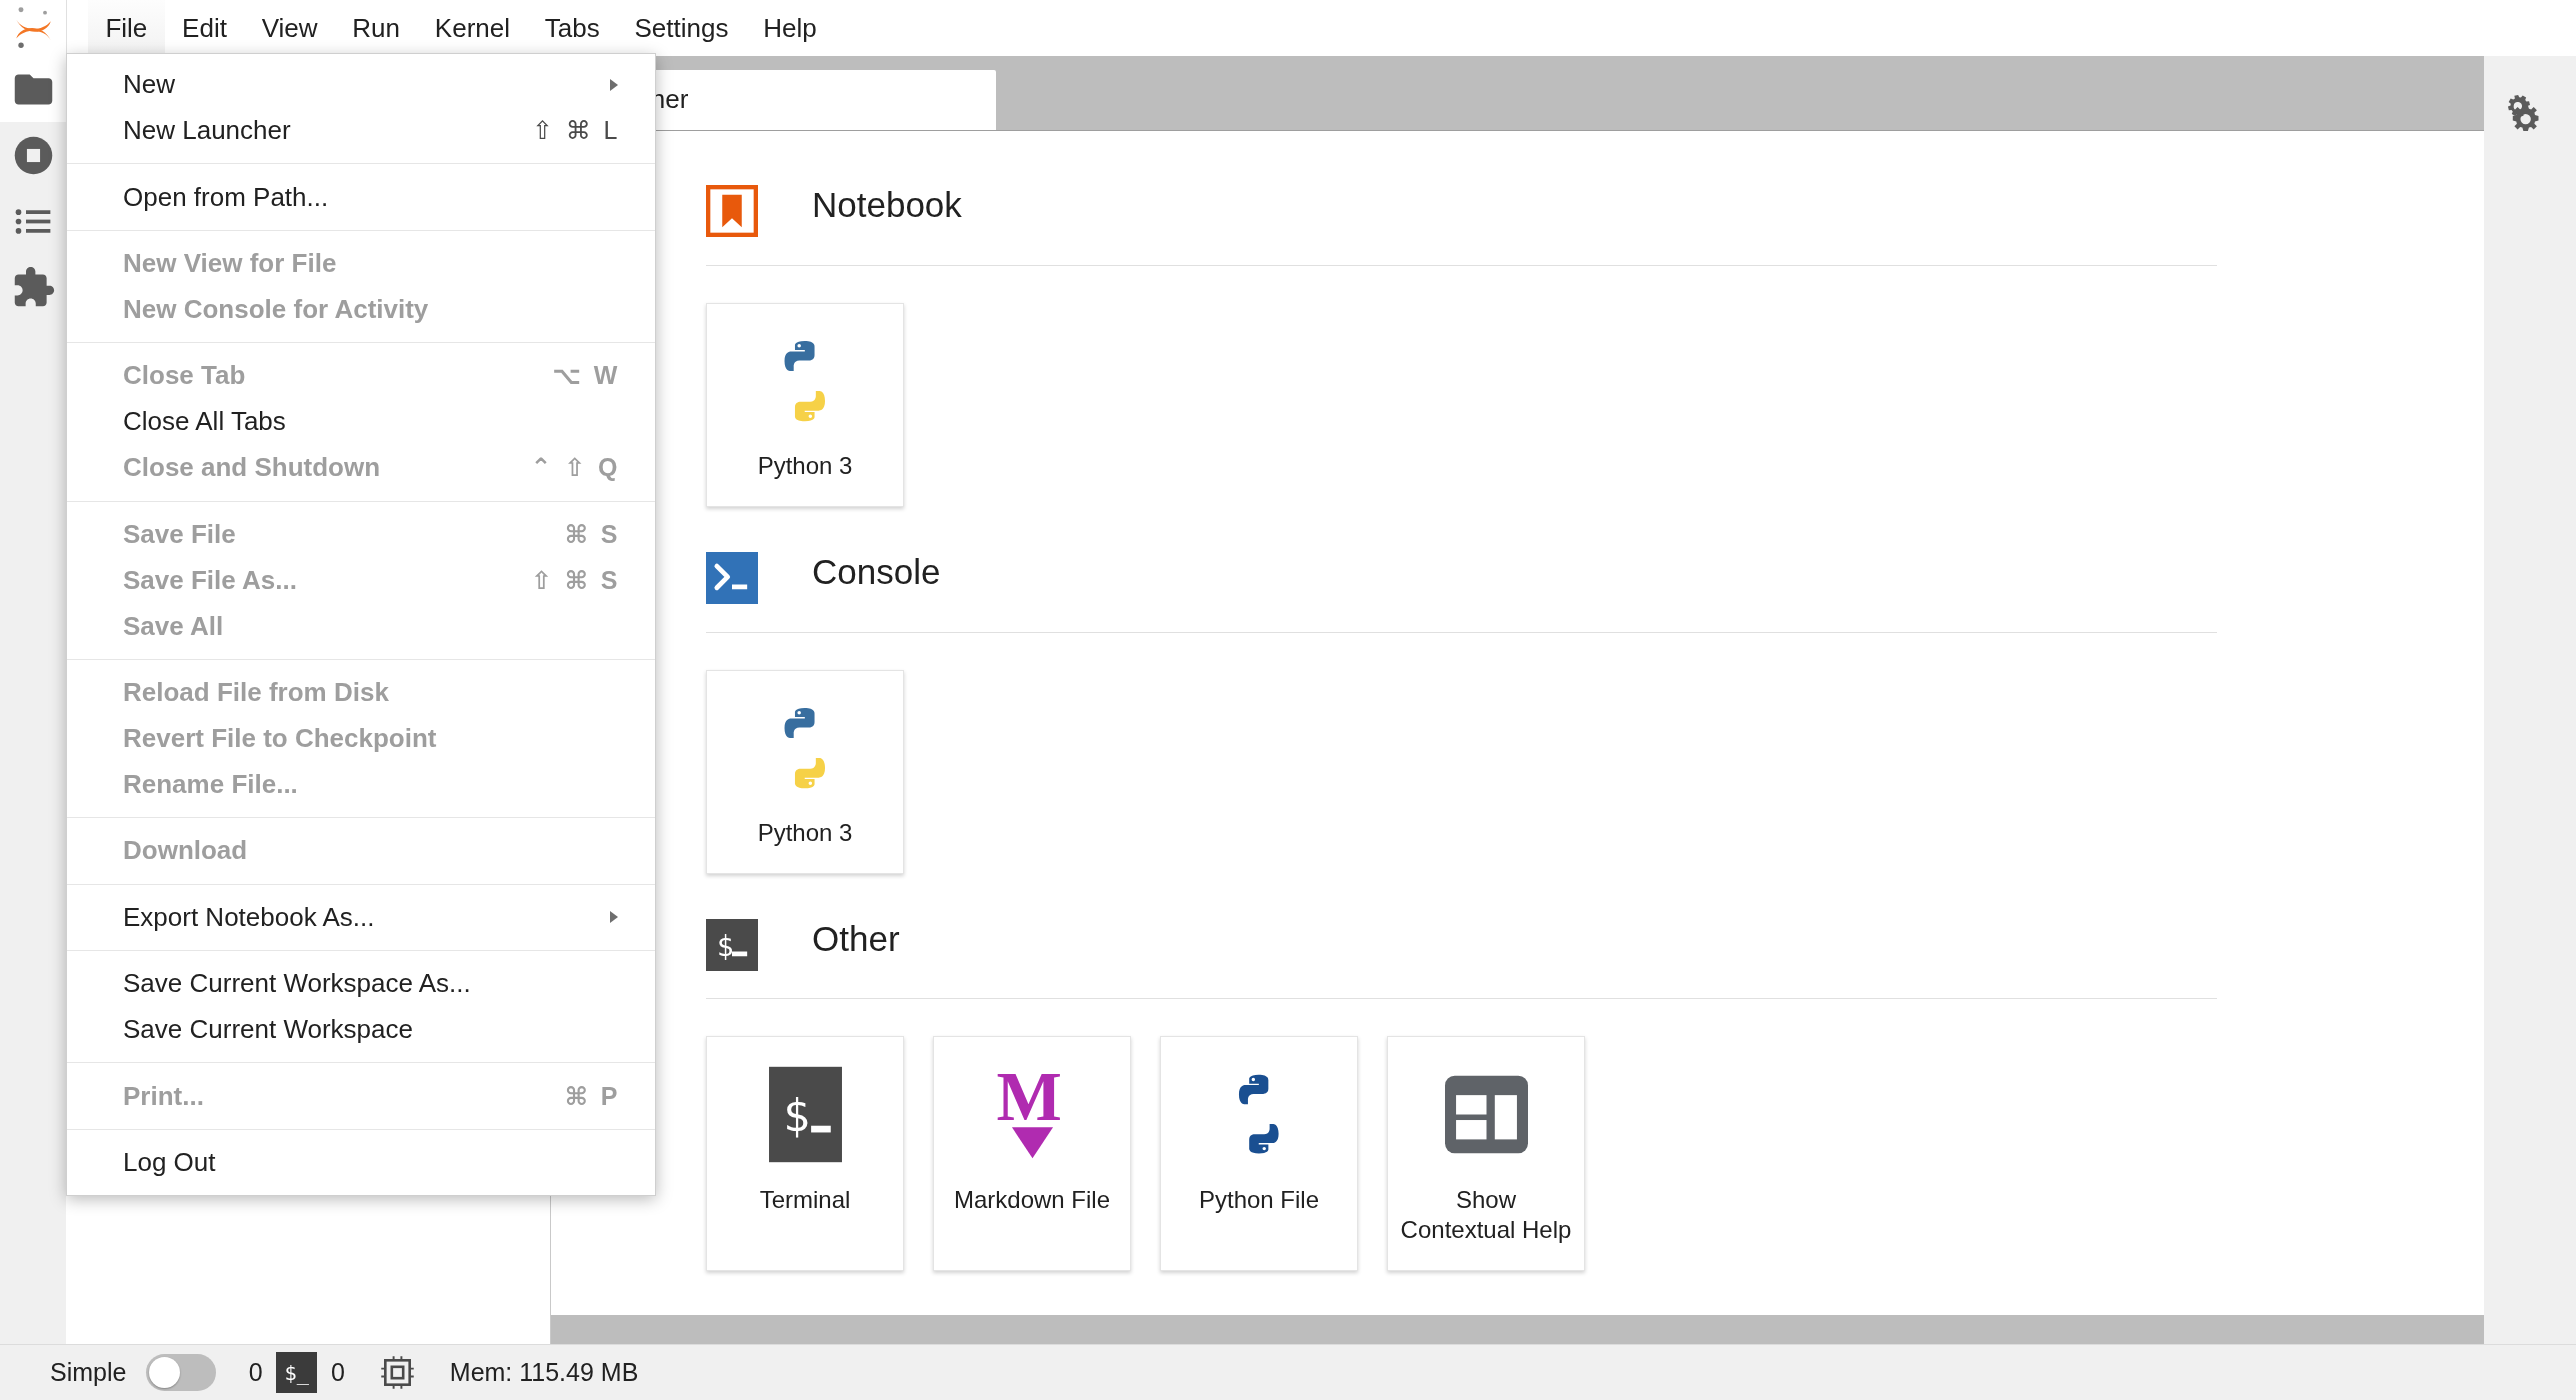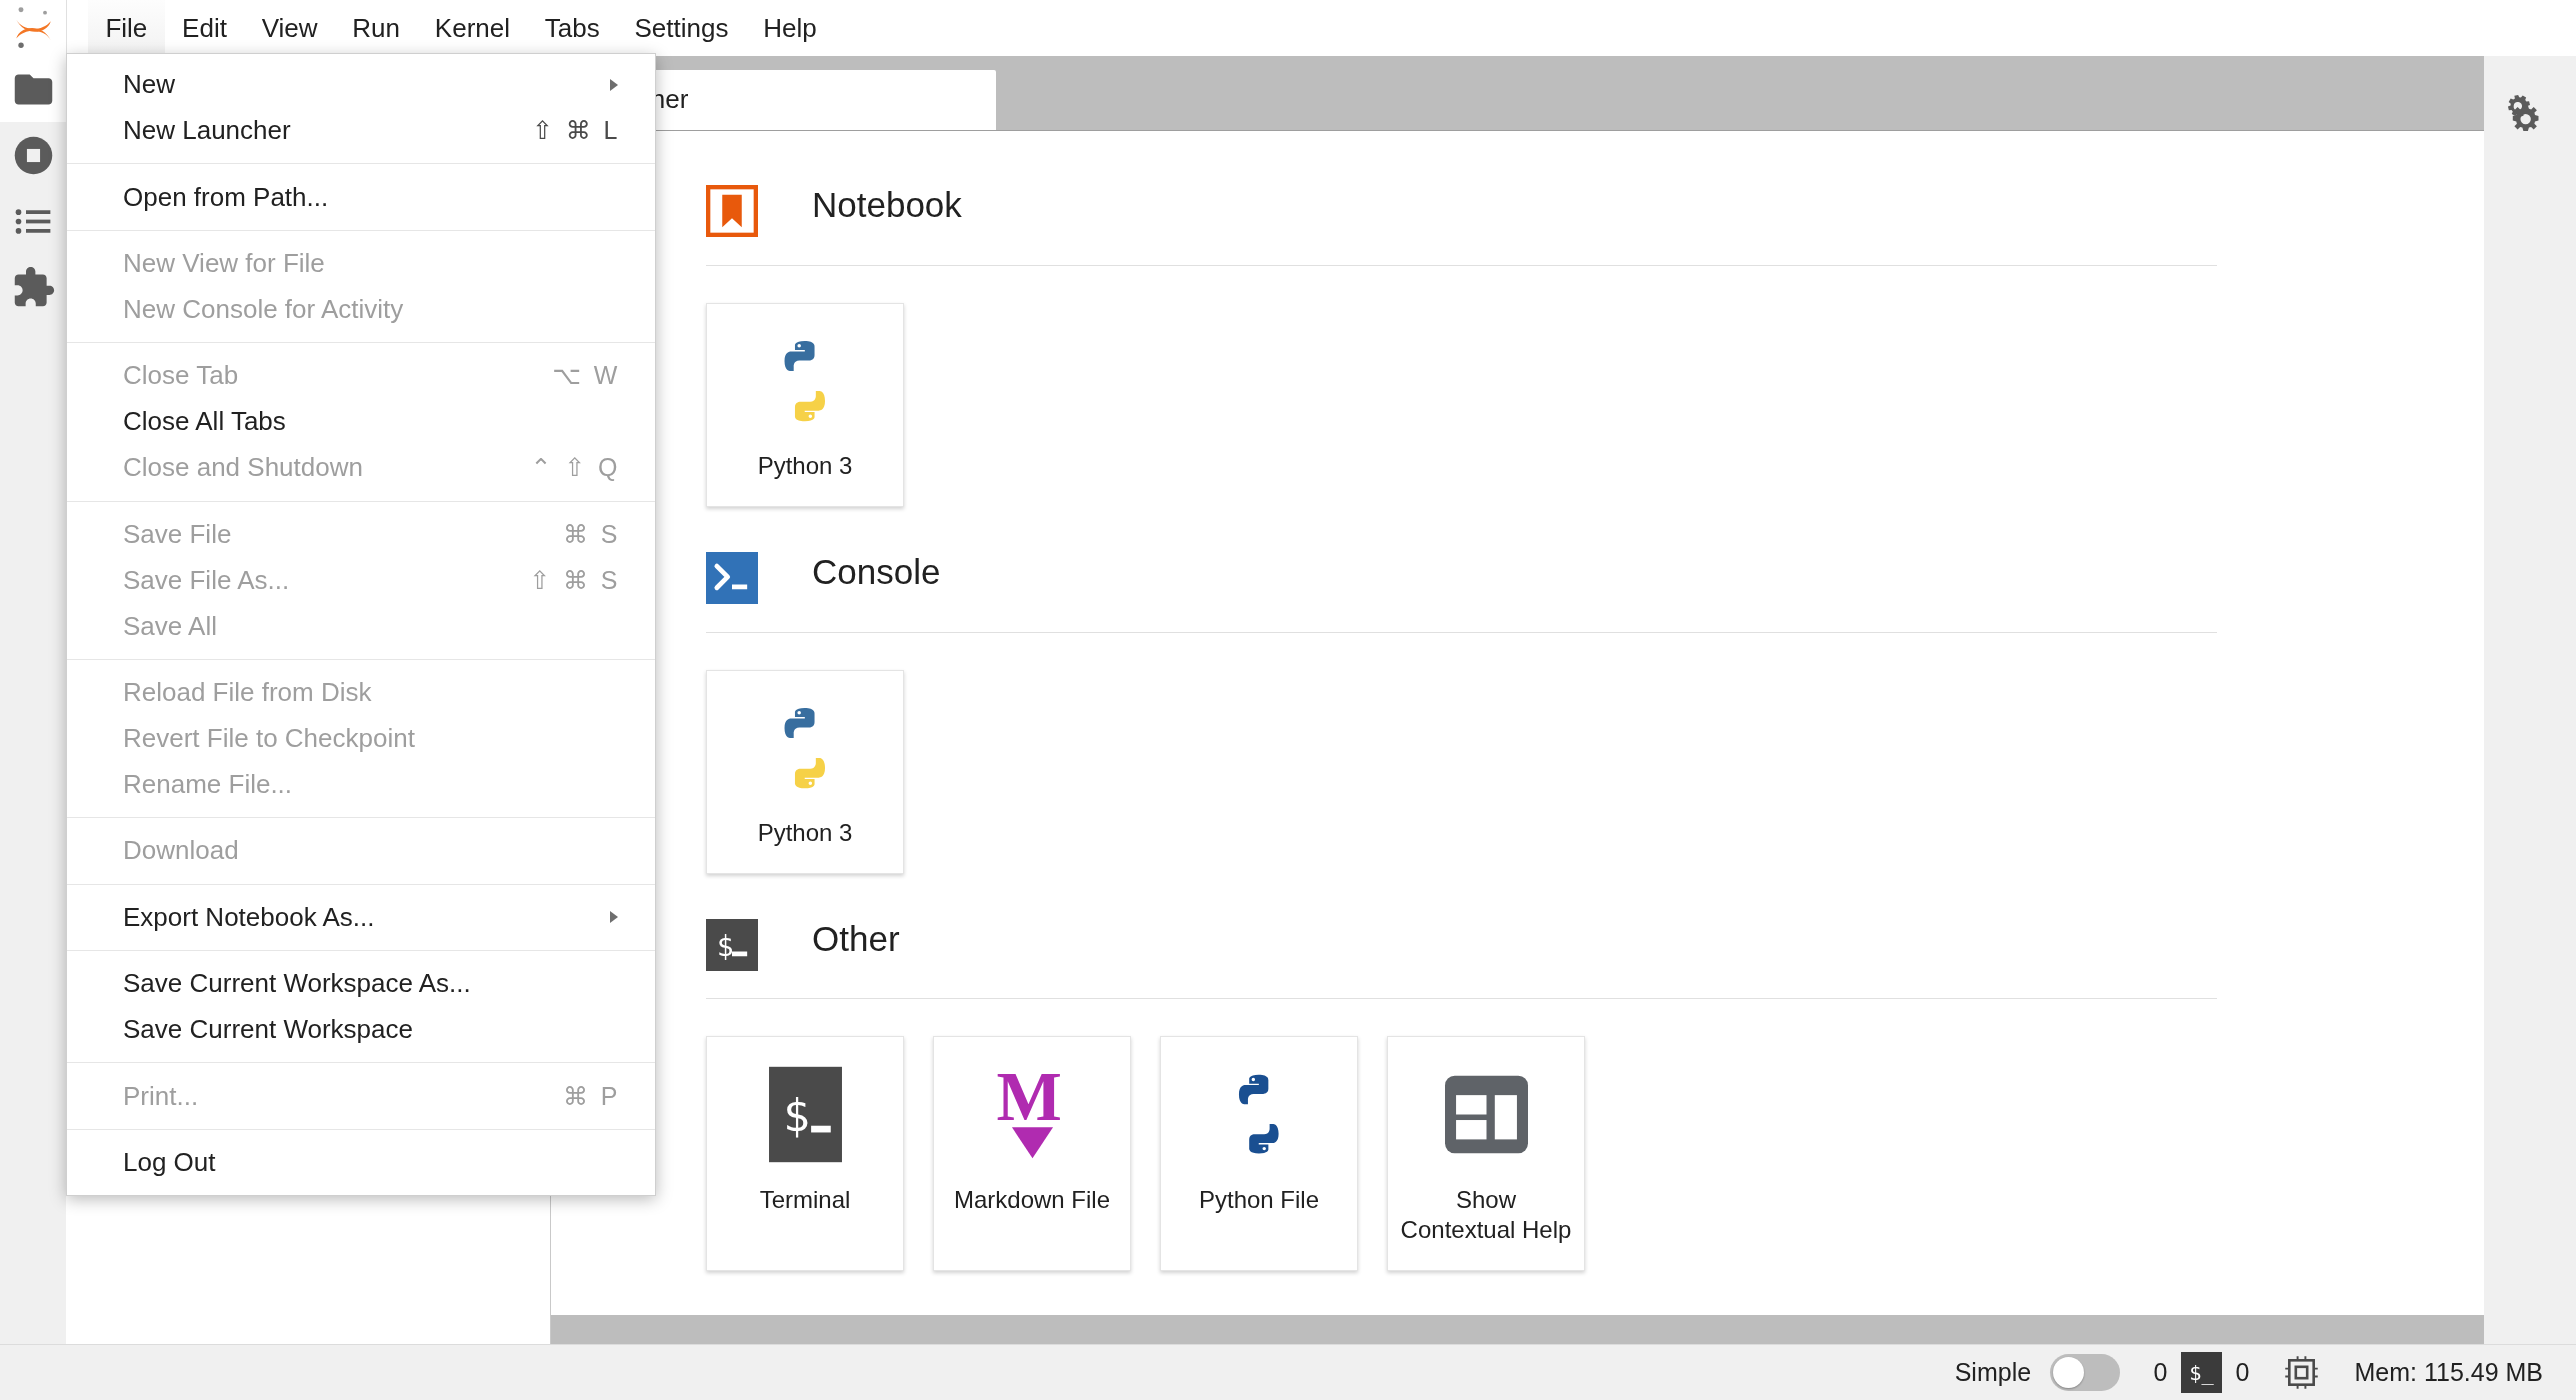--- a/index.html
+++ b/index.html
@@ -83,21 +83,21 @@
   }
   .card-icon{height:101px;display:flex;align-items:center;justify-content:center;}
   .card-label{
     margin-top:19.4px;font-size:24px;color:#212121;text-align:center;line-height:1.25;
   }
 
   
   .statusbar{
     position:absolute;left:0;bottom:0;width:2576px;height:56px;
     background:#f0f0f0;border-top:1px solid #dcdcdc;
-    display:flex;align-items:center;padding-left:50px;box-sizing:border-box;justify-content:flex-end;
+    display:flex;align-items:center;padding-left:50px;box-sizing:border-box;
   }
   .sb-item{display:flex;align-items:center;margin-right:33px;font-size:25px;color:#212121;}
   .toggle{
     width:70px;height:37px;border-radius:18.4px;background:#bdbdbd;position:relative;
     margin-left:19.4px;cursor:default;
   }
   .toggle .knob{
     position:absolute;left:2.9px;top:2.9px;width:31px;height:31px;border-radius:50%;
     background:#fff;box-shadow:0 1px 1.9px rgba(0,0,0,.3);
   }
@@ -118,21 +118,21 @@
     position:absolute;left:66px;top:53px;width:588px;
     background:#fff;border:1px solid #cfcfcf;
     box-shadow:0 3.9px 15.5px rgba(0,0,0,.28);
     padding:7.7px 0 9.7px 0;z-index:50;
   }
   .mi{
     height:46px;display:flex;align-items:center;
     padding:0 25px 0 56px;font-size:26px;color:#212121;
     position:relative;cursor:default;
   }
-  .mi.disabled{color:#9e9e9e;}
+  .mi.disabled{color:#9e9e9e;font-weight:bold;}
   .mi .label{flex:1;white-space:nowrap;}
   .mi .shortcut{
     font-size:25px;color:#4a4a4a;white-space:nowrap;letter-spacing:2.9px;
     padding-right:9.7px;
   }
   .mi.disabled .shortcut{color:#9e9e9e;}
   .mi .submenu-arrow{
     width:0;height:0;border-left:8.7px solid #6e6e6e;
     border-top:6.8px solid transparent;border-bottom:6.8px solid transparent;
     margin-right:11.6px;

